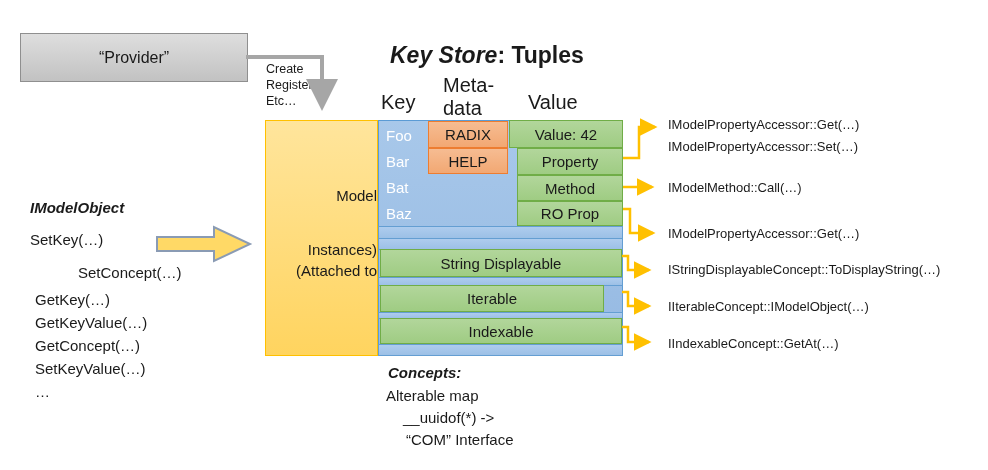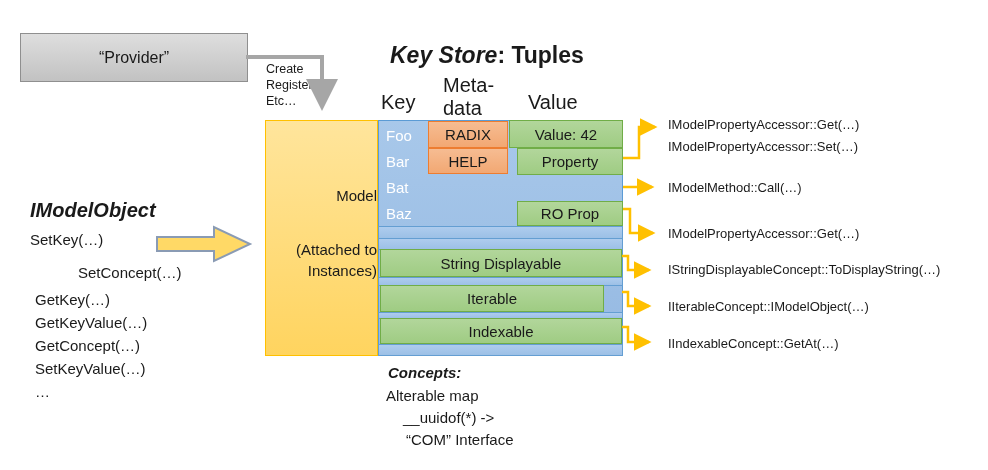--- a/index.html
+++ b/index.html
@@ -45,21 +45,21 @@
   .sliver{position:absolute;left:-1px;width:245px;box-sizing:border-box;
     background:linear-gradient(#aeccee,#9cc0e6);border:1px solid #649ed2;}
 
   
   .cell{display:flex;align-items:center;justify-content:center;
     font-size:15px;box-sizing:border-box;z-index:10;white-space:nowrap;}
   .salmon{background:linear-gradient(#f6bc92,#f2a873);border:1.5px solid #ed7d31;}
   .green{background:linear-gradient(#b2d69b,#9fcc83);border:1.5px solid #70ad47;}
 
   
-  .imo-head{left:30px;top:199px;font-size:20px;font-weight:700;font-style:italic;z-index:5;}
+  .imo-head{left:30px;top:199px;font-size:15px;font-weight:700;font-style:italic;z-index:5;}
   .imethod{font-size:15px;z-index:5;white-space:nowrap;}
 
   
   .anno{left:668px;font-size:13px;z-index:5;white-space:nowrap;}
 
   
   .conc-head{left:388px;top:364px;font-size:15px;font-weight:700;font-style:italic;z-index:5;}
   .conc-line{font-size:15px;z-index:5;white-space:nowrap;}
 </style>
 </head>
@@ -102,42 +102,43 @@
   <div class="abs colhdr" style="left:381px;top:91px;">Key</div>
   <div class="abs colhdr" style="left:443px;top:74px;">
     <div>Meta-</div>
     <div>data</div>
   </div>
   <div class="abs colhdr" style="left:528px;top:91px;">Value</div>
 
   <div class="abs model">
     <div class="m-title">Model</div>
     <div class="m-note">
+      <div>Instances)</div>
       <div>(Attached to</div>
-      <div>Instances)</div>
     </div>
   </div>
 
   <div class="abs bluebox">
     <div class="key" style="top:6px;">Foo</div>
     <div class="key" style="top:32px;">Bar</div>
     <div class="key" style="top:58px;">Bat</div>
     <div class="key" style="top:84px;">Baz</div>
     <div class="sliver" style="top:105px;height:13px;"></div>
     <div class="sliver" style="top:117px;height:12px;"></div>
     <div class="sliver" style="top:156px;height:9px;"></div>
     <div class="sliver" style="top:191px;height:7px;"></div>
     <div class="sliver" style="top:223px;height:12px;"></div>
   </div>
 
   <div class="abs cell salmon" style="left:428px;top:121px;width:80px;height:27px;">RADIX</div>
   <div class="abs cell salmon" style="left:428px;top:148px;width:80px;height:26px;">HELP</div>
 
   <div class="abs cell green" style="left:509px;top:120px;width:114px;height:28px;">Value: 42</div>
   <div class="abs cell green" style="left:517px;top:148px;width:106px;height:27px;">Property</div>
+  <div class="abs cell green" style="left:517px;top:175px;width:106px;height:26px;">Method</div>
   <div class="abs cell green" style="left:517px;top:201px;width:106px;height:25px;">RO Prop</div>
 
   <div class="abs cell green" style="left:380px;top:249px;width:242px;height:28px;">String Displayable</div>
   <div class="abs cell green" style="left:380px;top:285px;width:224px;height:27px;">Iterable</div>
   <div class="abs cell green" style="left:380px;top:318px;width:242px;height:26px;">Indexable</div>
 
   <div class="abs imo-head">IModelObject</div>
   <div class="abs imethod" style="left:30px;top:231px;">SetKey(…)</div>
   <div class="abs imethod" style="left:30px;top:264px;margin-left:48px;">SetConcept(…)</div>
   <div class="abs imethod" style="left:35px;top:291px;">GetKey(…)</div>

